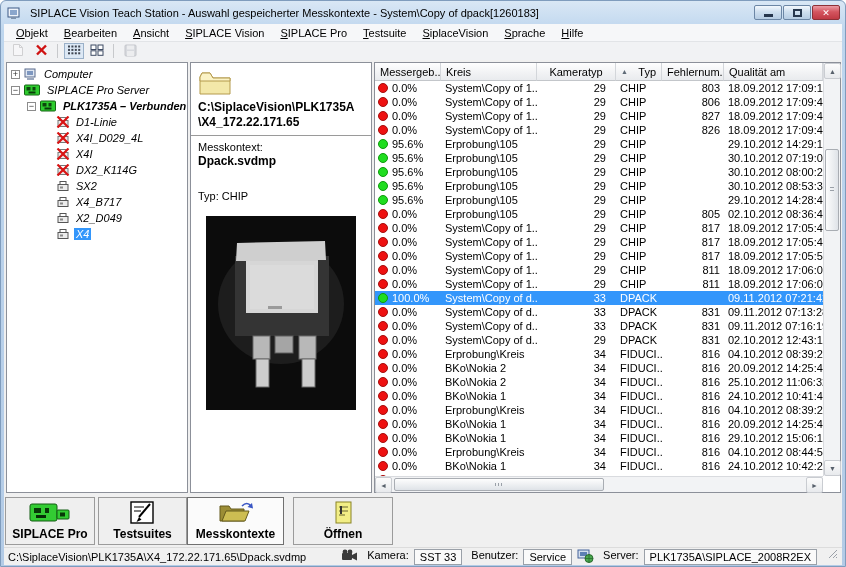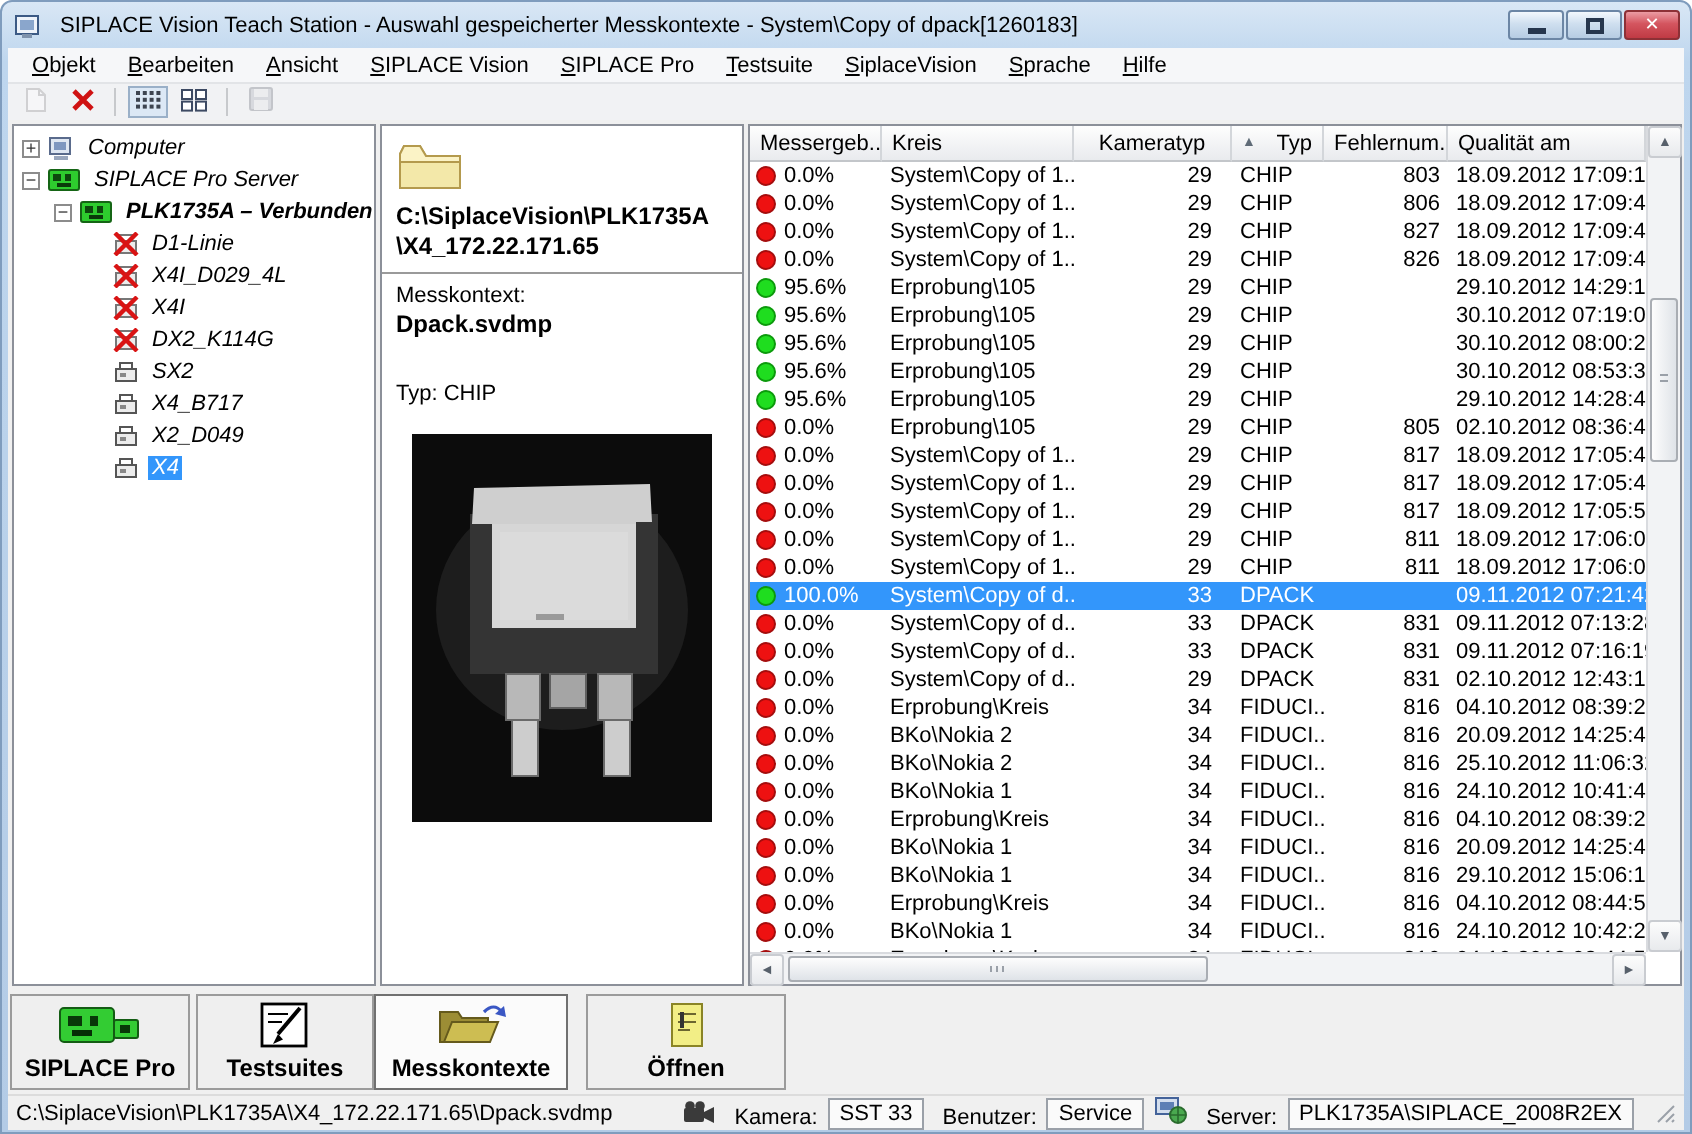--- a/index.html
+++ b/index.html
@@ -101,21 +101,21 @@
   .tab-btn { height:48px; border:1px solid #9b9b9b; background:#efefef; display:flex;
     flex-direction:column; align-items:center; justify-content:flex-end; padding:3px 4px; }
   .tab-btn.active { background:#fbfbfb; border-color:#707070; }
   .tab-label { font-weight:bold; font-size:12px; margin-top:2px; white-space:nowrap; }
   .tab-icon { flex:1; display:flex; align-items:center; }
 
   
   .statusbar { position:absolute; top:546px; left:3px; right:3px; height:18px; background:#f0f0f0;
     border-top:1px solid #dcdcdc; display:flex; align-items:center; padding:0 4px; }
   .status-path { flex:1; white-space:nowrap; overflow:hidden; }
-  .status-right { display:flex; align-items:flex-end; gap:5px; }
+  .status-right { display:flex; align-items:flex-start; gap:5px; }
   .status-field { border:1px solid #9aa0a8; background:#fafafa; padding:1px 5px; white-space:nowrap; }
   .status-label { margin-left:4px; }
   .resize-grip { margin-left:6px; }
 </style>
 </head>
 <body>
 
 <div class="window">
 
   <div class="titlebar">

